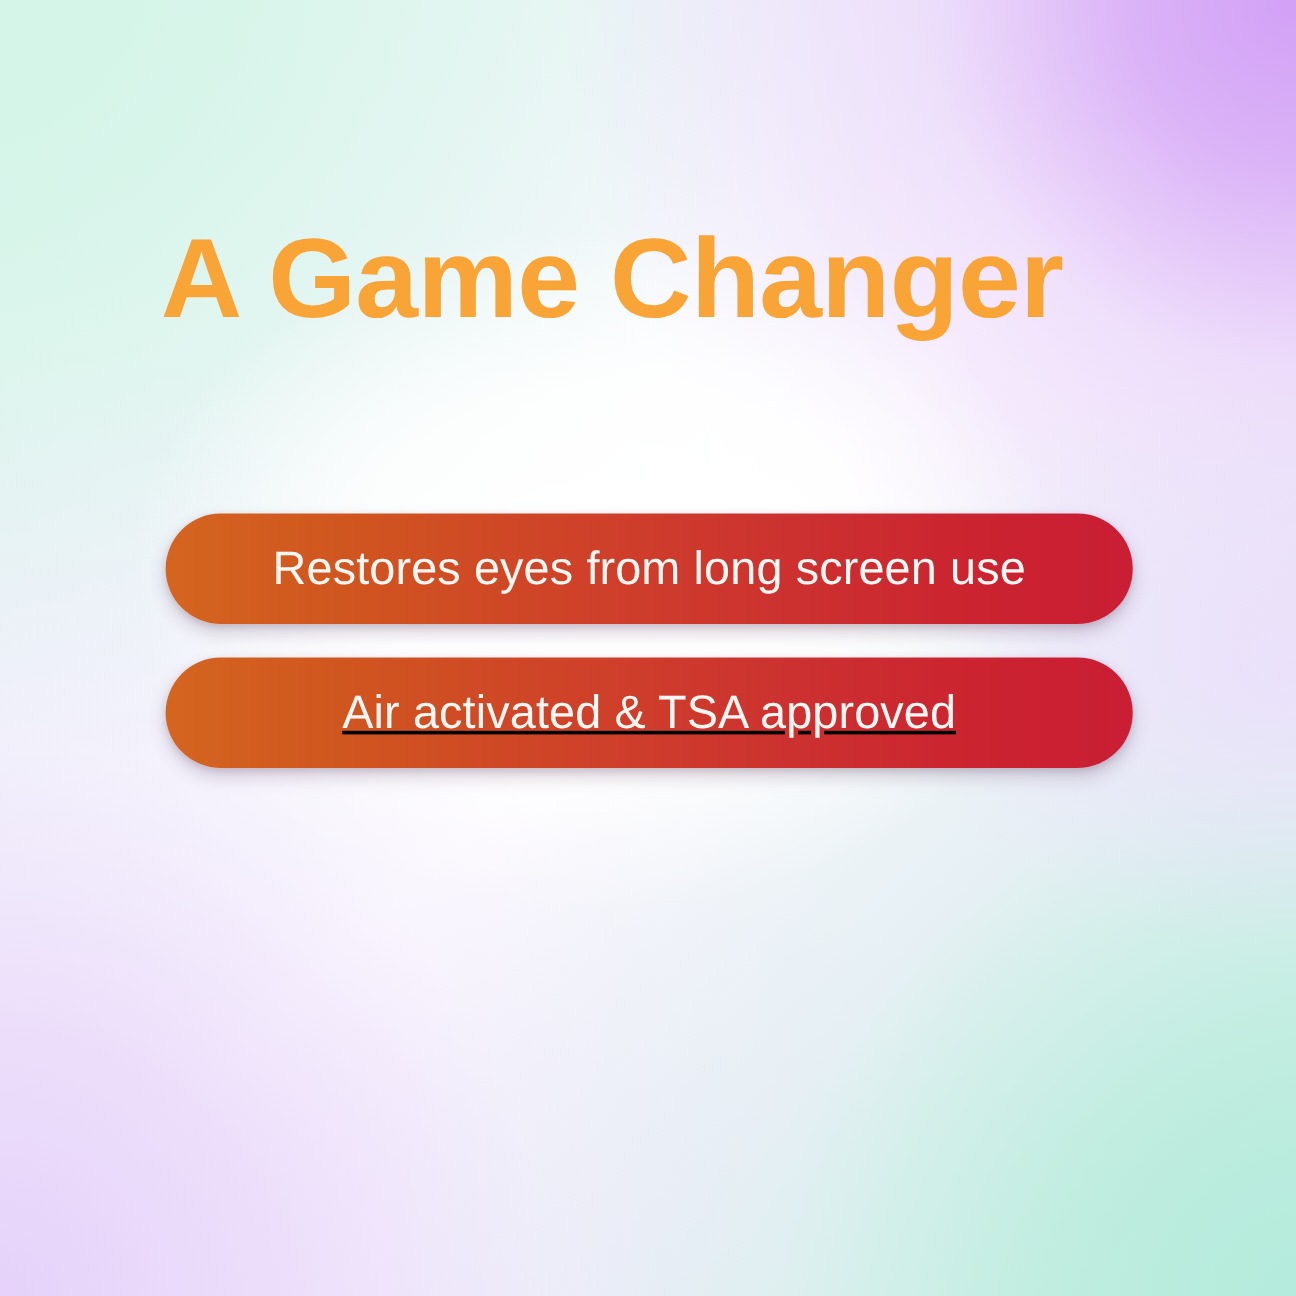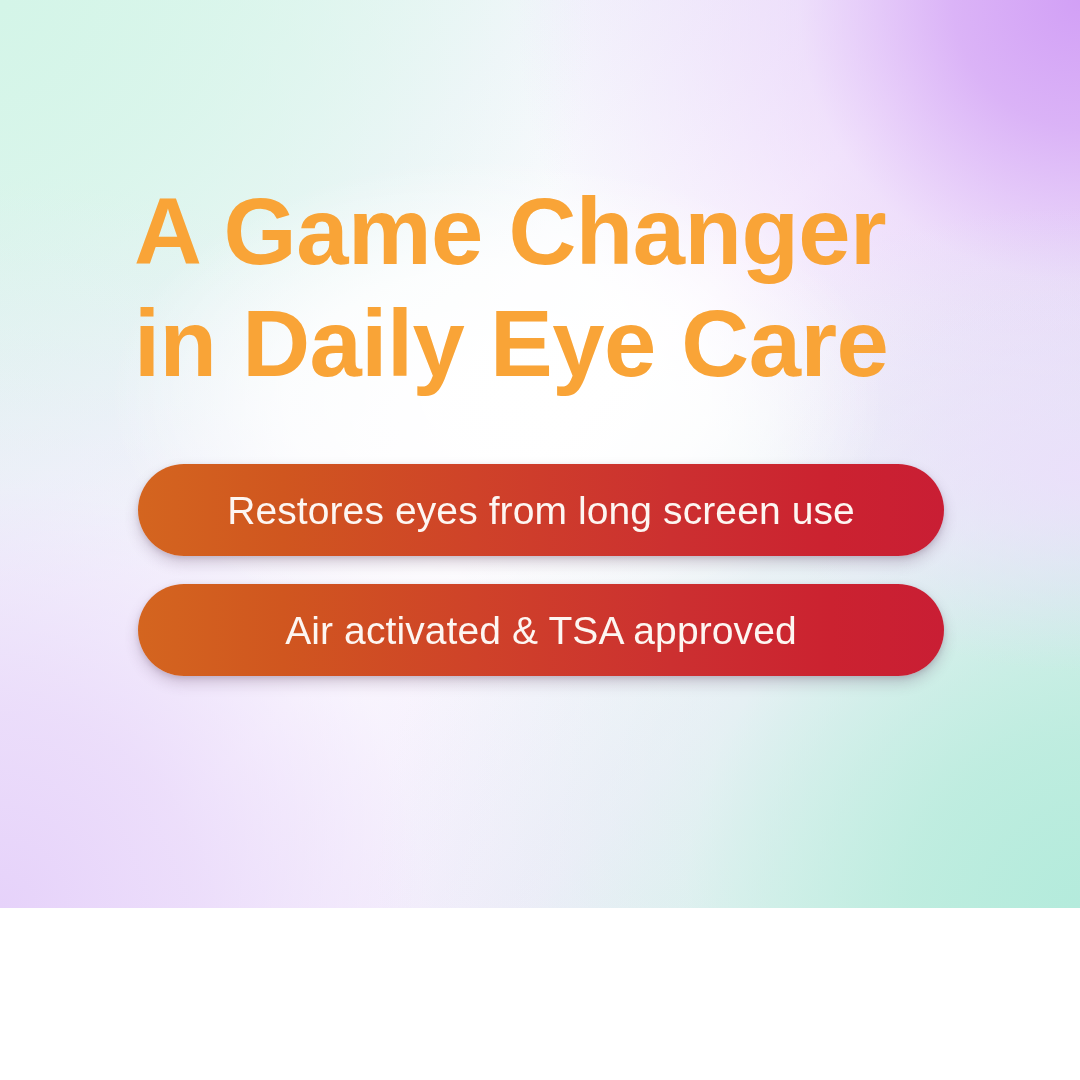--- a/index.html
+++ b/index.html
@@ -11,21 +11,21 @@
     height: 1080px;
     overflow: hidden;
     font-family: "Liberation Sans", sans-serif;
     background: #ffffff;
   }
 
   
   .poster {
     position: relative;
     width: 1080px;
-    height: 908px;
+    height: 1080px;
     overflow: hidden;
     background: #404040;
   }
 
   
   .bg-layer {
     position: absolute;
     inset: 0;
     pointer-events: none;
   }
@@ -72,37 +72,38 @@
     font-weight: 700;
     line-height: 112px;
     letter-spacing: -0.5px;
     white-space: nowrap;
   }
 
   
   .pill-list {
     position: absolute;
     left: 138px;
-    top: 464px;
+    top: 428px;
     width: 806px;
   }
   .pill {
     position: relative;
     height: 92px;
     margin-bottom: 28px;
     border-radius: 46px;
     background: linear-gradient(90deg, #d4651f 0%, #d0561f 18%, #cf4229 42%, #cc3030 66%, #cb2230 86%, #c91e34 100%);
     box-shadow: 0 7px 14px rgba(92, 60, 90, 0.24),
                 0 2px 5px rgba(92, 60, 90, 0.16);
     display: flex;
     align-items: center;
     justify-content: center;
   }
   .pill:last-child {
     margin-bottom: 0;
+    text-decoration: underline;
   }
   .pill-label {
     color: #fdf6f2;
     font-family: "Liberation Sans", sans-serif;
     font-size: 39px;
     font-weight: 400;
     line-height: 1;
     letter-spacing: 0.1px;
     white-space: nowrap;
     text-align: center;
@@ -118,21 +119,20 @@
   <div class="bg-layer bg-purple-tr"></div>
   <div class="bg-layer bg-lav-bl"></div>
   <div class="bg-layer bg-mint-br"></div>
   <div class="bg-layer bg-lav-right"></div>
   <div class="bg-layer bg-white-core"></div>
 
   <div class="content">
 
     <div class="headline">
       <span class="headline-line">A Game Changer</span>
-      <span class="headline-line">in Daily Eye Care</span>
     </div>
 
     <div class="pill-list">
 
       <div class="pill">
         <span class="pill-label">Restores eyes from long screen use</span>
       </div>
 
 
 

